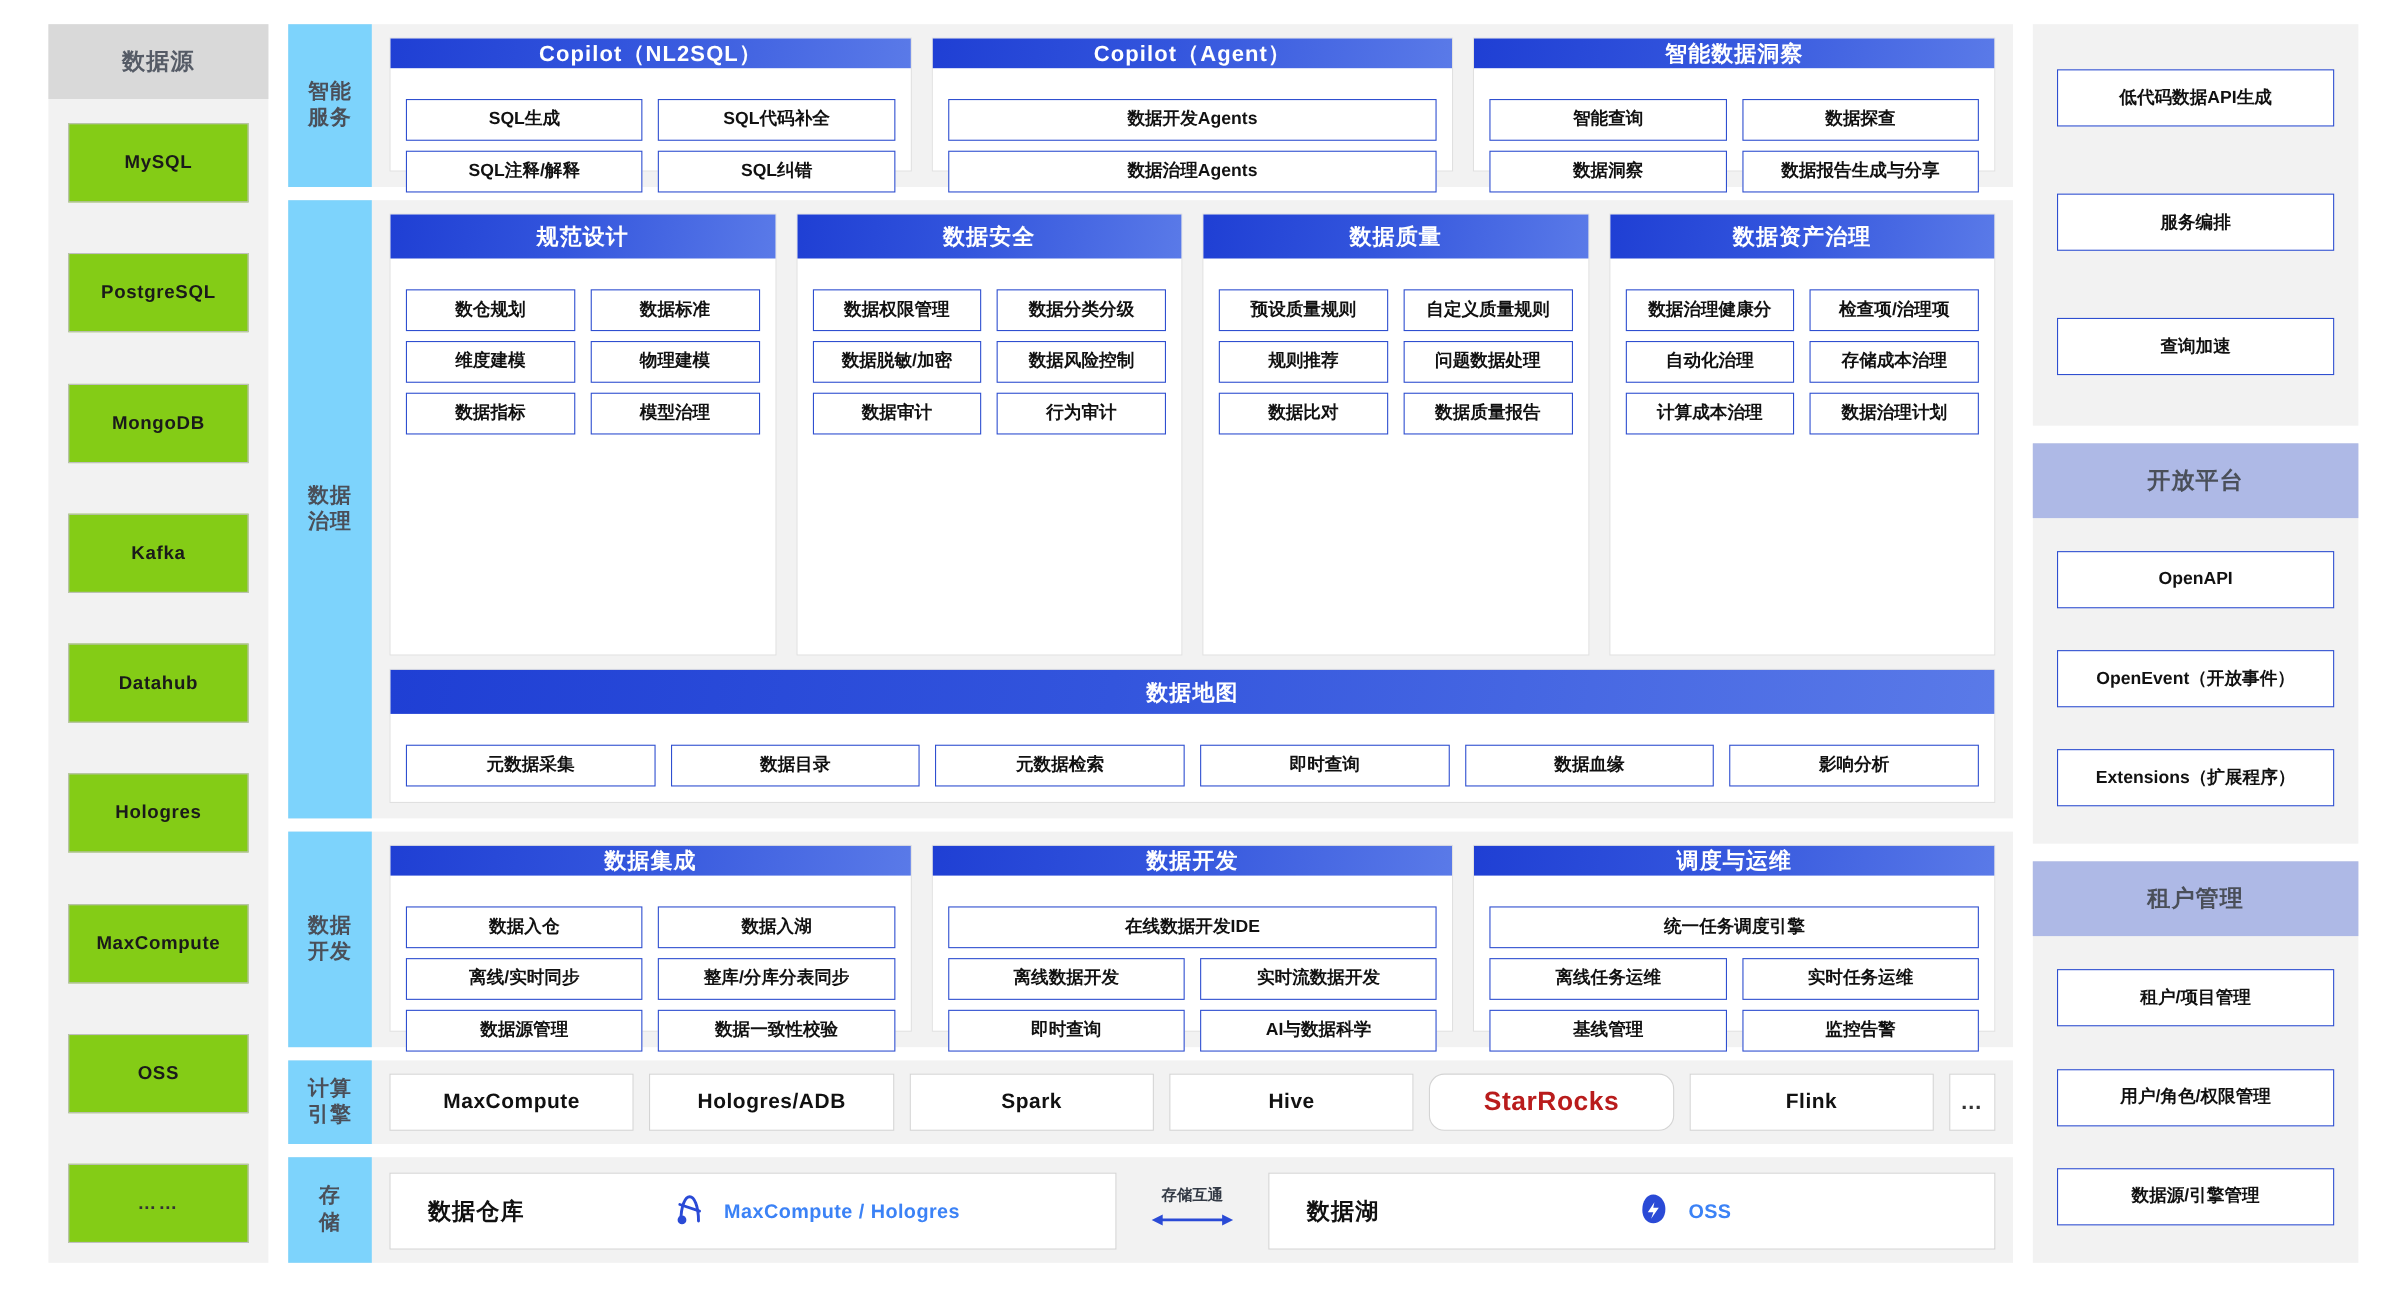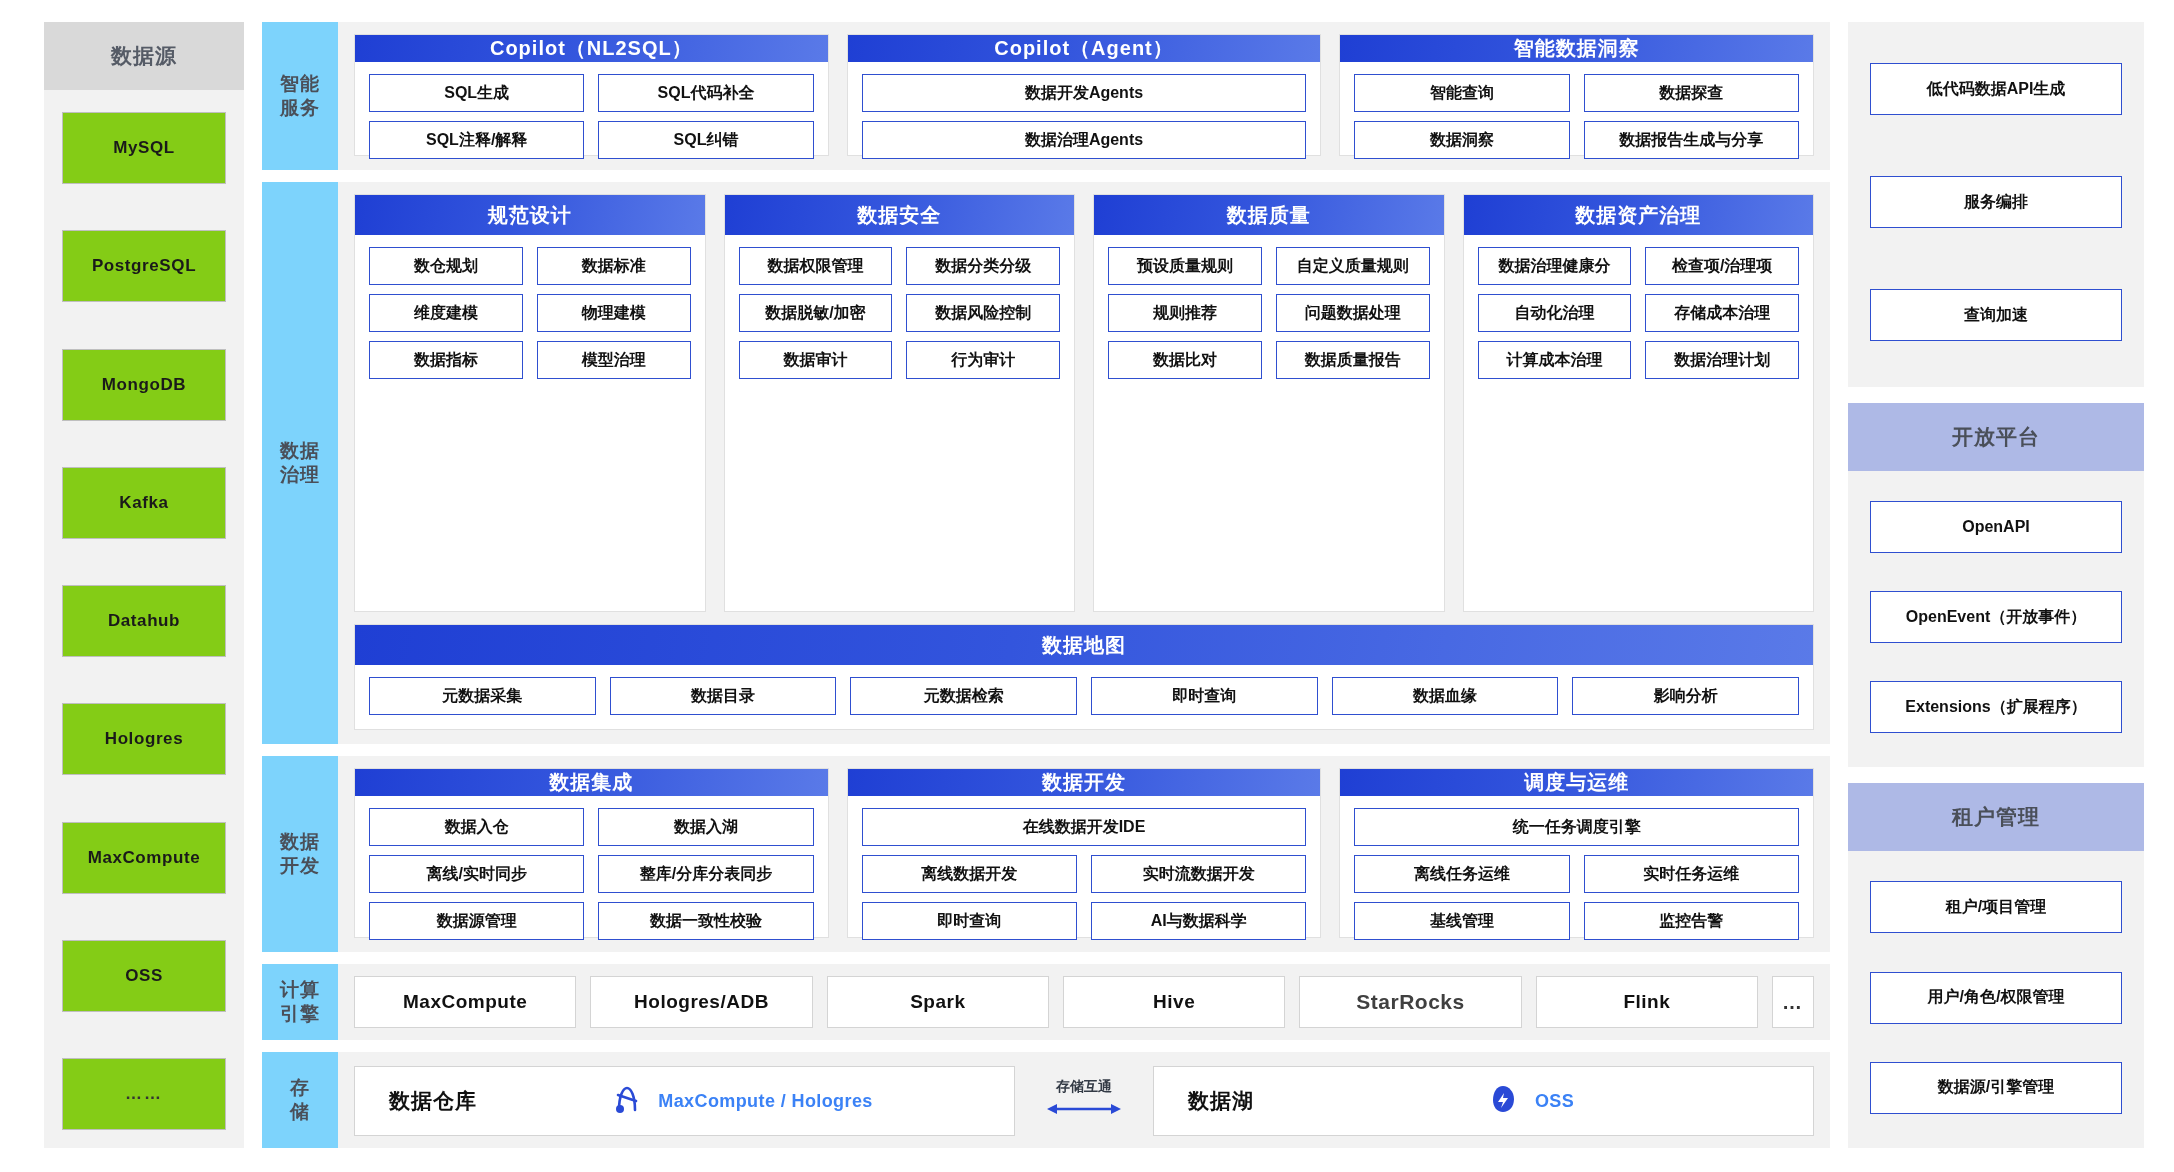--- a/index.html
+++ b/index.html
@@ -86,21 +86,21 @@
   }
   .card-head {
     background: linear-gradient(100deg, #1f3fd4 0%, #3355dd 45%, #5a7ae8 100%);
     color: #ffffff;
     height: 40px;
     display: flex; align-items: center; justify-content: center;
     font-size: 20px; font-weight: bold;
     letter-spacing: 1px;
   }
   .card-body {
-    padding: 12px 14px 14px 14px;
+    padding: 28px 14px 14px 14px;
     display: grid;
     gap: 9px 14px;
     flex: 1 1 auto;
     align-content: start;
   }
   .card-body.cols2 { grid-template-columns: 1fr 1fr; }
   .card-body.cols1 { grid-template-columns: 1fr; }
   .card-body.cols6 { grid-template-columns: repeat(6, 1fr); }
 
   .chip {
@@ -126,21 +126,21 @@
   }
   .engine-chip {
     flex: 1 1 0;
     background: #ffffff;
     border: 1px solid #d4d4d4;
     min-height: 50px;
     display: flex; align-items: center; justify-content: center;
     font-size: 19px; font-weight: bold; color: #111111;
     letter-spacing: .5px;
   }
-  .engine-chip.accent { color: #404040; font-size: 21px; }
+  .engine-chip.accent { color: #b91c1c; font-size: 24px; border-radius: 14px; }
   .engine-chip.more { flex: 0 0 42px; font-size: 20px; color: #333; letter-spacing: 2px; }
 
   
   .storage-body {
     padding: 14px 16px;
     display: flex; align-items: stretch; gap: 14px;
     flex: 1 1 auto;
   }
   .store-box {
     background: #ffffff;

